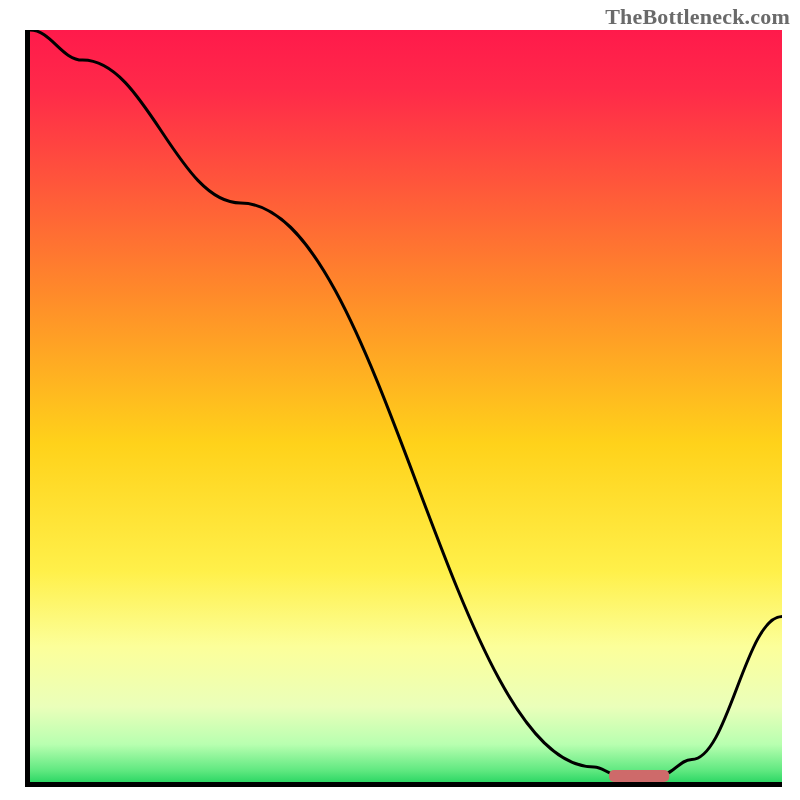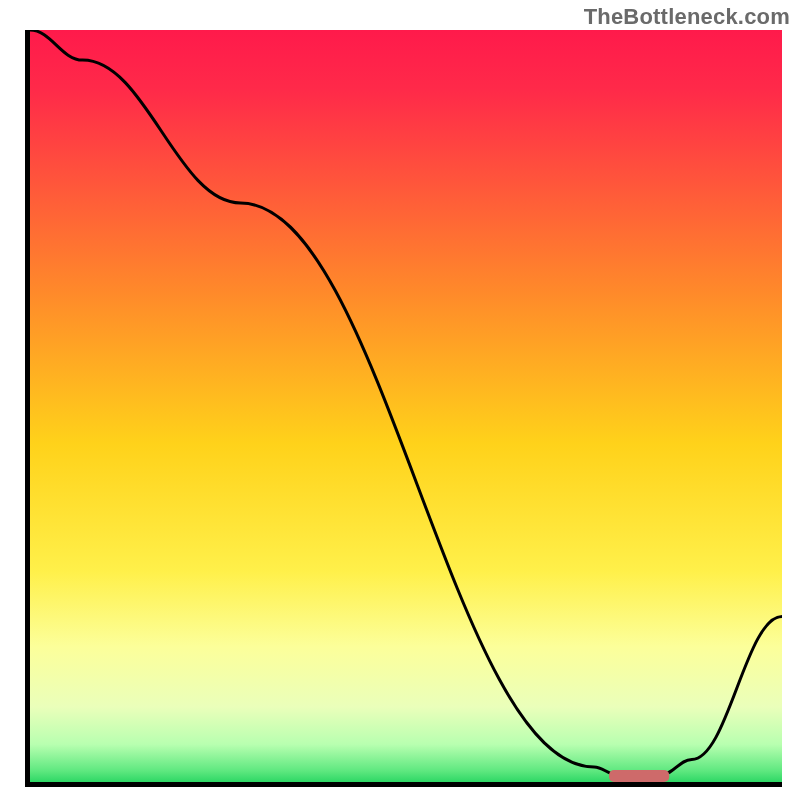--- a/index.html
+++ b/index.html
@@ -7,20 +7,21 @@
     padding: 0;
     width: 800px;
     height: 800px;
     background: #ffffff;
     font-family: Arial, Helvetica, sans-serif;
   }
   .wrap {
     position: relative;
     width: 800px;
     height: 700px;
+    font-family: Liberation Serif, serif;
   }
   .watermark {
     position: absolute;
     top: 4px;
     right: 10px;
     font-size: 22px;
     font-weight: 600;
     color: #6a6a6a;
     letter-spacing: 0.2px;
   }

